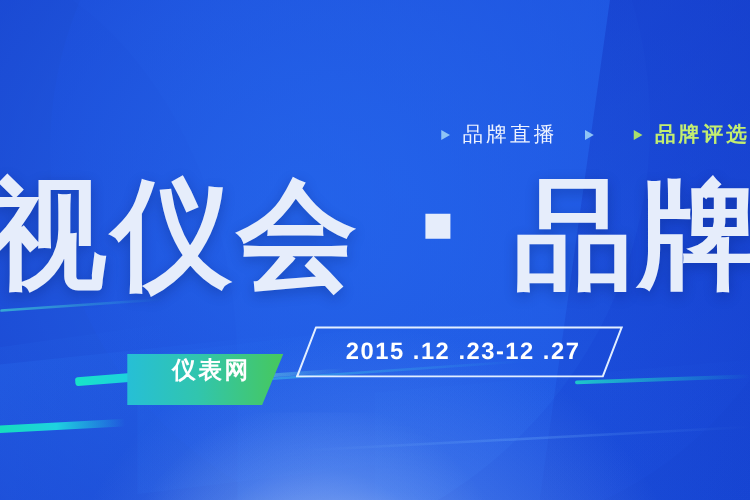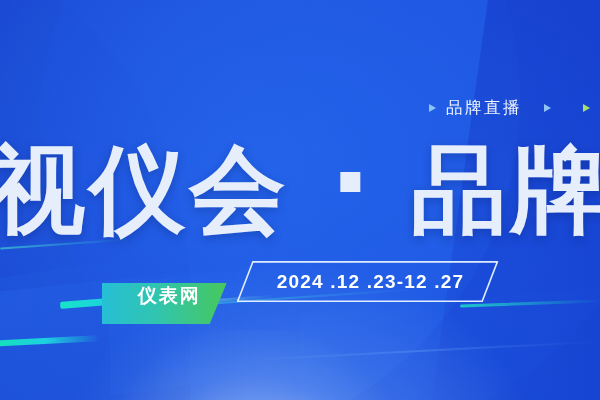--- a/index.html
+++ b/index.html
@@ -249,34 +249,35 @@
   <div id="nav-row">
     <span class="nav-item">
       <i class="nav-bullet"></i>
       <span>品牌直播</span>
     </span>
     <span class="nav-item">
       <i class="nav-bullet"></i>
     </span>
     <span class="nav-item accent">
       <i class="nav-bullet"></i>
+      <span>品牌评选</span>
     </span>
   </div>
 
   <div id="main-title">
     <span class="t-seg">视仪会</span>
     <span class="dot"></span>
     <span class="t-seg">品牌</span>
   </div>
 
   <div id="badge-row">
     <div id="brand-tag">
       <span>仪表网</span>
     </div>
     <div id="date-tag">
       <svg class="date-frame" viewBox="0 0 260 41" preserveAspectRatio="none">
         <polygon points="16,1 259,1 244,40 1,40" fill="none" stroke="#e2eeff" stroke-width="1.6"></polygon>
       </svg>
-      <span class="date-text">2024 .12 .23-12 .27</span>
+      <span class="date-text">2015 .12 .23-12 .27</span>
     </div>
   </div>
 
 </div>
 
 </body></html>

